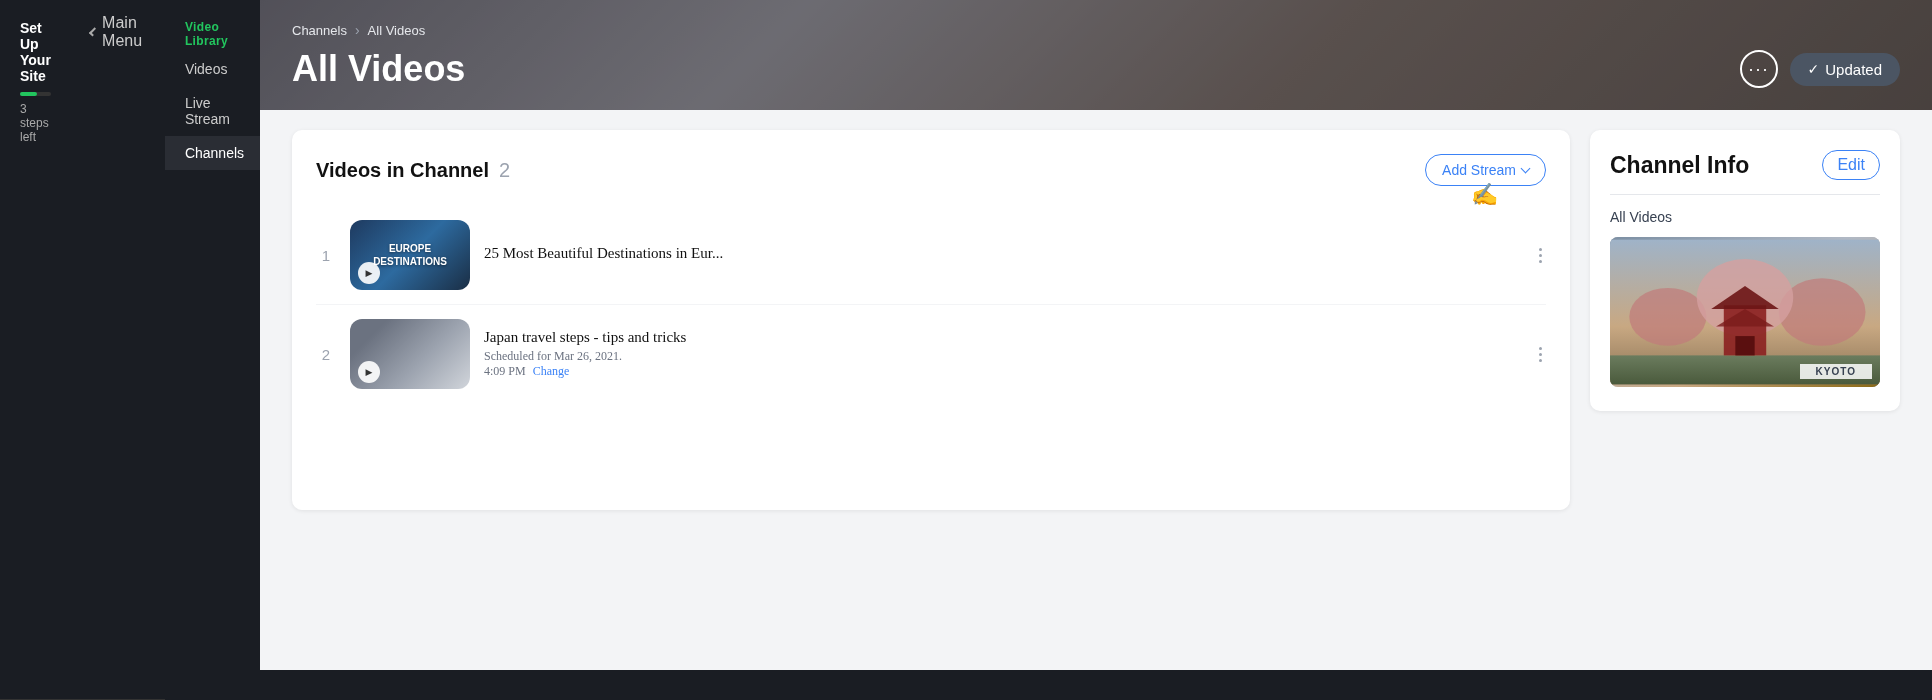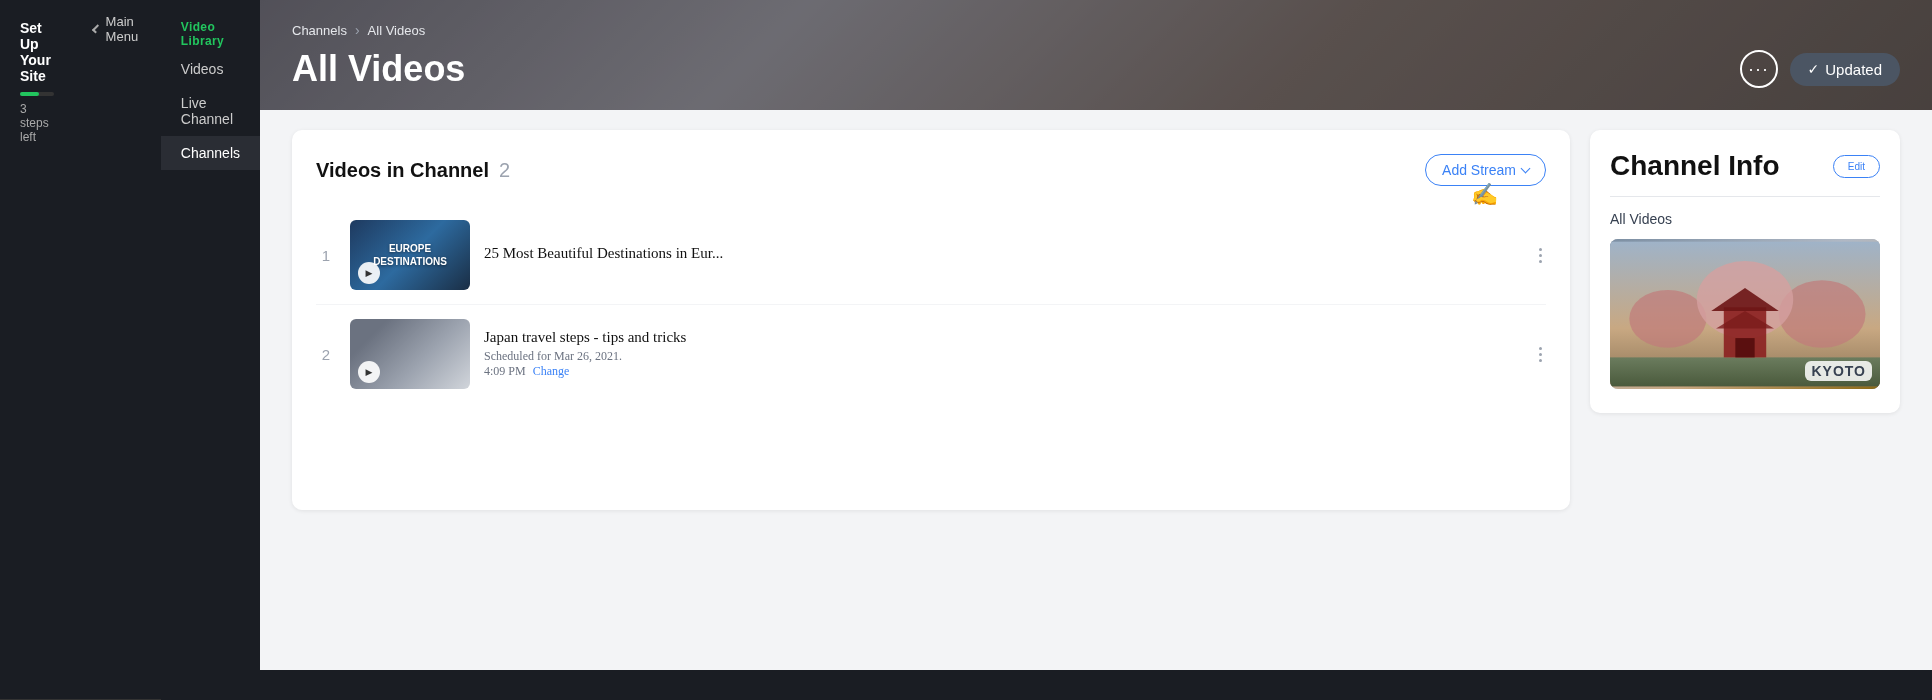--- a/index.html
+++ b/index.html
@@ -46,21 +46,21 @@
     }
     .sidebar-main-menu {
       padding: 14px 20px;
       border-bottom: 1px solid #333;
     }
     .main-menu-link {
       display: flex;
       align-items: center;
       gap: 6px;
       color: #ccc;
-      font-size: 13px;
+      font-size: 16px;
       cursor: pointer;
     }
     .chevron-left {
       display: inline-block;
       width: 8px;
       height: 8px;
       border-left: 2px solid #aaa;
       border-bottom: 2px solid #aaa;
       transform: rotate(45deg);
     }
@@ -269,21 +269,21 @@
     .video-num {
       font-size: 15px;
       color: #9ca3af;
       width: 20px;
       text-align: center;
       flex-shrink: 0;
     }
     .video-thumb {
       width: 120px;
       height: 70px;
-      border-radius: 6px;
+      border-radius: 12px;
       overflow: hidden;
       flex-shrink: 0;
       position: relative;
       display: flex;
       align-items: center;
       justify-content: center;
     }
     .thumb-europe {
       background: linear-gradient(135deg, #1e3a5f 0%, #2d6a9f 50%, #1a2e45 100%);
       width: 100%;
@@ -359,31 +359,31 @@
     }
     .channel-panel-header {
       display: flex;
       align-items: center;
       justify-content: space-between;
       margin-bottom: 14px;
       padding-bottom: 14px;
       border-bottom: 1px solid #e5e7eb;
     }
     .channel-info-title {
-      font-size: 28px;
+      font-size: 23px;
       font-weight: 600;
       color: #111;
     }
     .edit-btn {
       background: #fff;
       border: 1.5px solid #3b82f6;
       color: #3b82f6;
       border-radius: 20px;
       padding: 5px 14px;
-      font-size: 10px;
+      font-size: 16px;
       cursor: pointer;
     }
     .channel-all-videos-label {
       font-size: 14px;
       color: #374151;
       margin-bottom: 12px;
     }
     .channel-thumb-wrapper {
       width: 100%;
       border-radius: 8px;
@@ -396,23 +396,23 @@
       width: 100%;
       height: 100%;
       background: linear-gradient(160deg, #7c8fa3 0%, #b0b8c4 35%, #c8a882 70%, #8b6914 100%);
       position: relative;
     }
     .channel-logo-overlay {
       position: absolute;
       bottom: 8px;
       right: 8px;
       background: rgba(255,255,255,0.85);
-      border-radius: 6px;
-      padding: 2px 6px;
-      font-size: 14px;
+      border-radius: 0;
+      padding: 2px 16px;
+      font-size: 10px;
       font-weight: 700;
       color: #374151;
       letter-spacing: 1px;
     }
   </style>
 </head>
 <body>
 
 <div class="sidebar">
   <div class="sidebar-setup">
@@ -424,21 +424,21 @@
   </div>
   <div class="sidebar-main-menu">
     <div class="main-menu-link">
       <span class="chevron-left"></span>
       <span>Main Menu</span>
     </div>
   </div>
   <div class="sidebar-nav">
     <div class="nav-section-label">Video Library</div>
     <div class="nav-item">Videos</div>
-    <div class="nav-item">Live Channel</div>
+    <div class="nav-item">Live Stream</div>
     <div class="nav-item active">Channels</div>
   </div>
 </div>
 
 <div class="main-area">
   <div class="bg-cover"></div>
   <div class="bg-cover-overlay"></div>
 
   <div class="page-header">
     <div class="breadcrumb">

